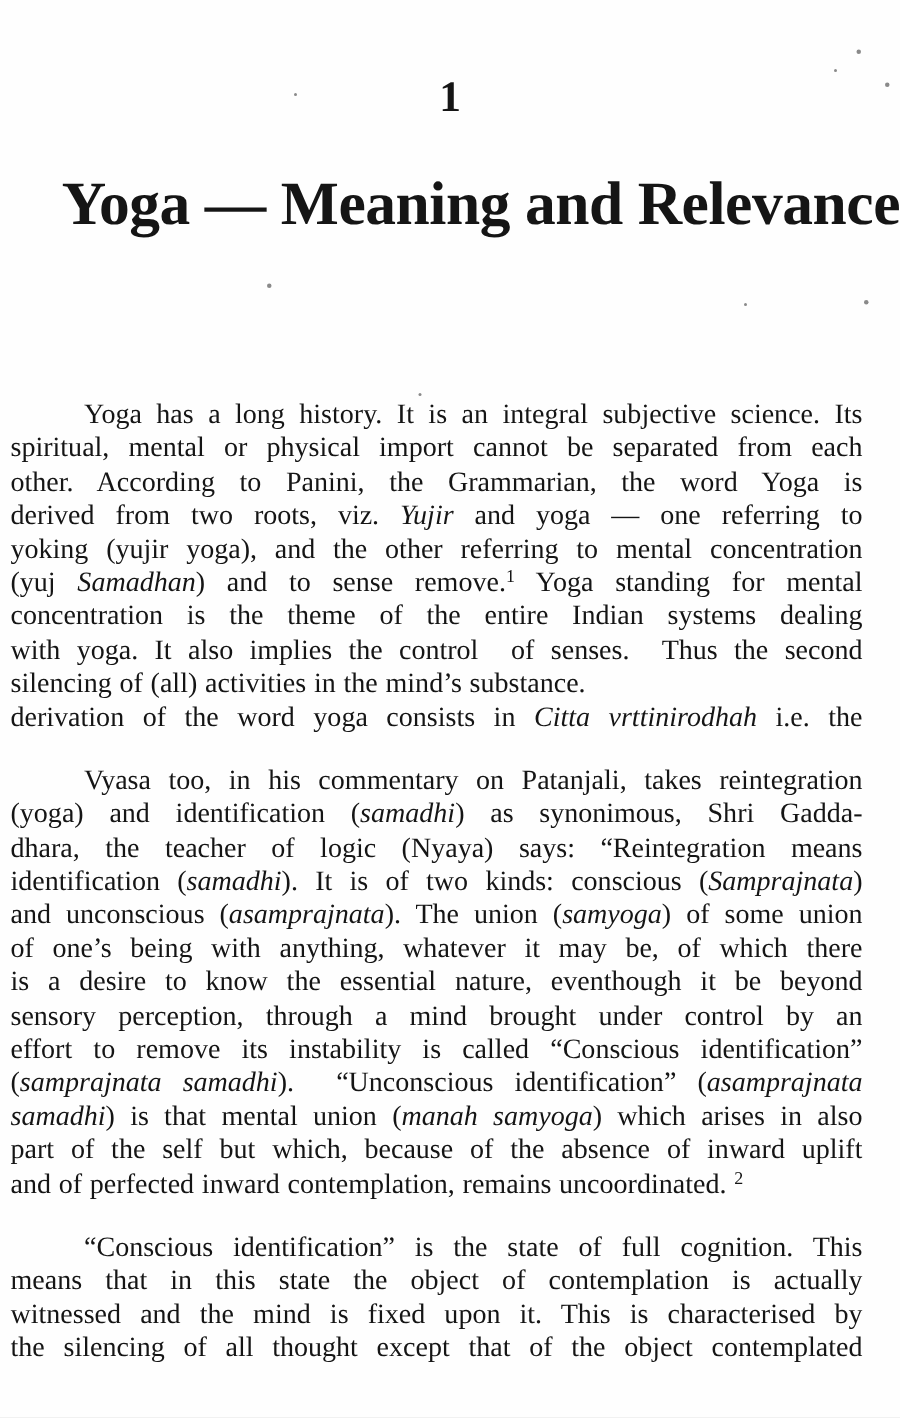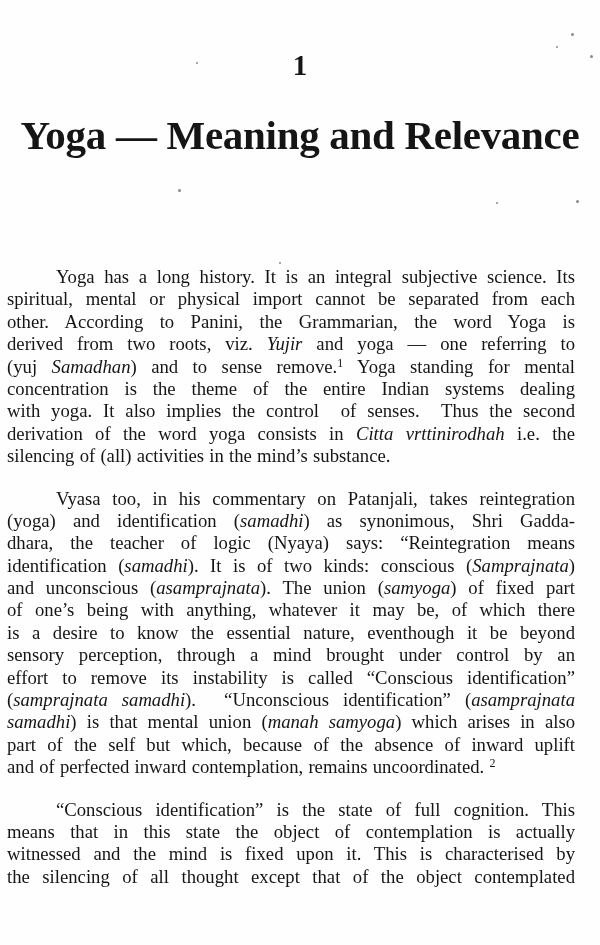--- a/index.html
+++ b/index.html
@@ -17,21 +17,21 @@
     top: 50px; left: 0; right: 0;
     text-align: center;
     font-size: 29px;
     line-height: 30px;
     font-weight: 700;
   }
   .title {
     position: absolute;
     top: 112px; left: 0; right: 0;
     margin: 0;
-    text-align: center;
+    text-align: right;
     font-size: 41px;
     line-height: 47px;
     font-weight: 700;
     letter-spacing: -0.3px;
   }
   .body-text {
     position: absolute;
     top: 266px;
     left: 7px;
     right: 9px;
@@ -65,32 +65,33 @@
 
 <div class="page">
   <div class="chapter-number">1</div>
   <h1 class="title">Yoga — Meaning and Relevance</h1>
   <div class="body-text">
       <div class="para">
         <div class="line first"><span>Yoga has a long history. It is an integral subjective science. Its</span></div>
         <div class="line"><span>spiritual, mental or physical import cannot be separated from each</span></div>
         <div class="line"><span>other. According to Panini, the Grammarian, the word Yoga is</span></div>
         <div class="line"><span>derived from two roots, viz. </span><i>Yujir</i><span> and yoga — one referring to</span></div>
+        <div class="line"><span>yoking (yujir yoga), and the other referring to mental concentration</span></div>
         <div class="line"><span>(yuj </span><i>Samadhan</i><span>) and to sense remove.</span><sup>1</sup><span> Yoga standing for mental</span></div>
         <div class="line"><span>concentration is the theme of the entire Indian systems dealing</span></div>
         <div class="line"><span>with yoga. It also implies the control&nbsp; of senses.&nbsp; Thus the second</span></div>
+        <div class="line last"><span>silencing of (all) activities in the mind’s substance.</span></div>
         <div class="line"><span>derivation of the word yoga consists in </span><i>Citta vrttinirodhah</i><span> i.e. the</span></div>
-        <div class="line last"><span>silencing of (all) activities in the mind’s substance.</span></div>
       </div>
       <div class="para">
         <div class="line first"><span>Vyasa too, in his commentary on Patanjali, takes reintegration</span></div>
         <div class="line"><span>(yoga) and identification (</span><i>samadhi</i><span>) as synonimous, Shri Gadda-</span></div>
         <div class="line"><span>dhara, the teacher of logic (Nyaya) says: “Reintegration means</span></div>
         <div class="line"><span>identification (</span><i>samadhi</i><span>). It is of two kinds: conscious (</span><i>Samprajnata</i><span>)</span></div>
-        <div class="line"><span>and unconscious (</span><i>asamprajnata</i><span>). The union (</span><i>samyoga</i><span>) of fixed part</span></div>
+        <div class="line"><span>and unconscious (</span><i>asamprajnata</i><span>). The union (</span><i>samyoga</i><span>) of some union</span></div>
         <div class="line"><span>of one’s being with anything, whatever it may be, of which there</span></div>
         <div class="line"><span>is a desire to know the essential nature, eventhough it be beyond</span></div>
         <div class="line"><span>sensory perception, through a mind brought under control by an</span></div>
         <div class="line"><span>effort to remove its instability is called “Conscious identification”</span></div>
         <div class="line"><span>(</span><i>samprajnata samadhi</i><span>).&nbsp; “Unconscious identification” (</span><i>asamprajnata</i></div>
         <div class="line"><i>samadhi</i><span>) is that mental union (</span><i>manah samyoga</i><span>) which arises in also</span></div>
         <div class="line"><span>part of the self but which, because of the absence of inward uplift</span></div>
         <div class="line last"><span>and of perfected inward contemplation, remains uncoordinated. </span><sup>2</sup></div>
       </div>
       <div class="para">

